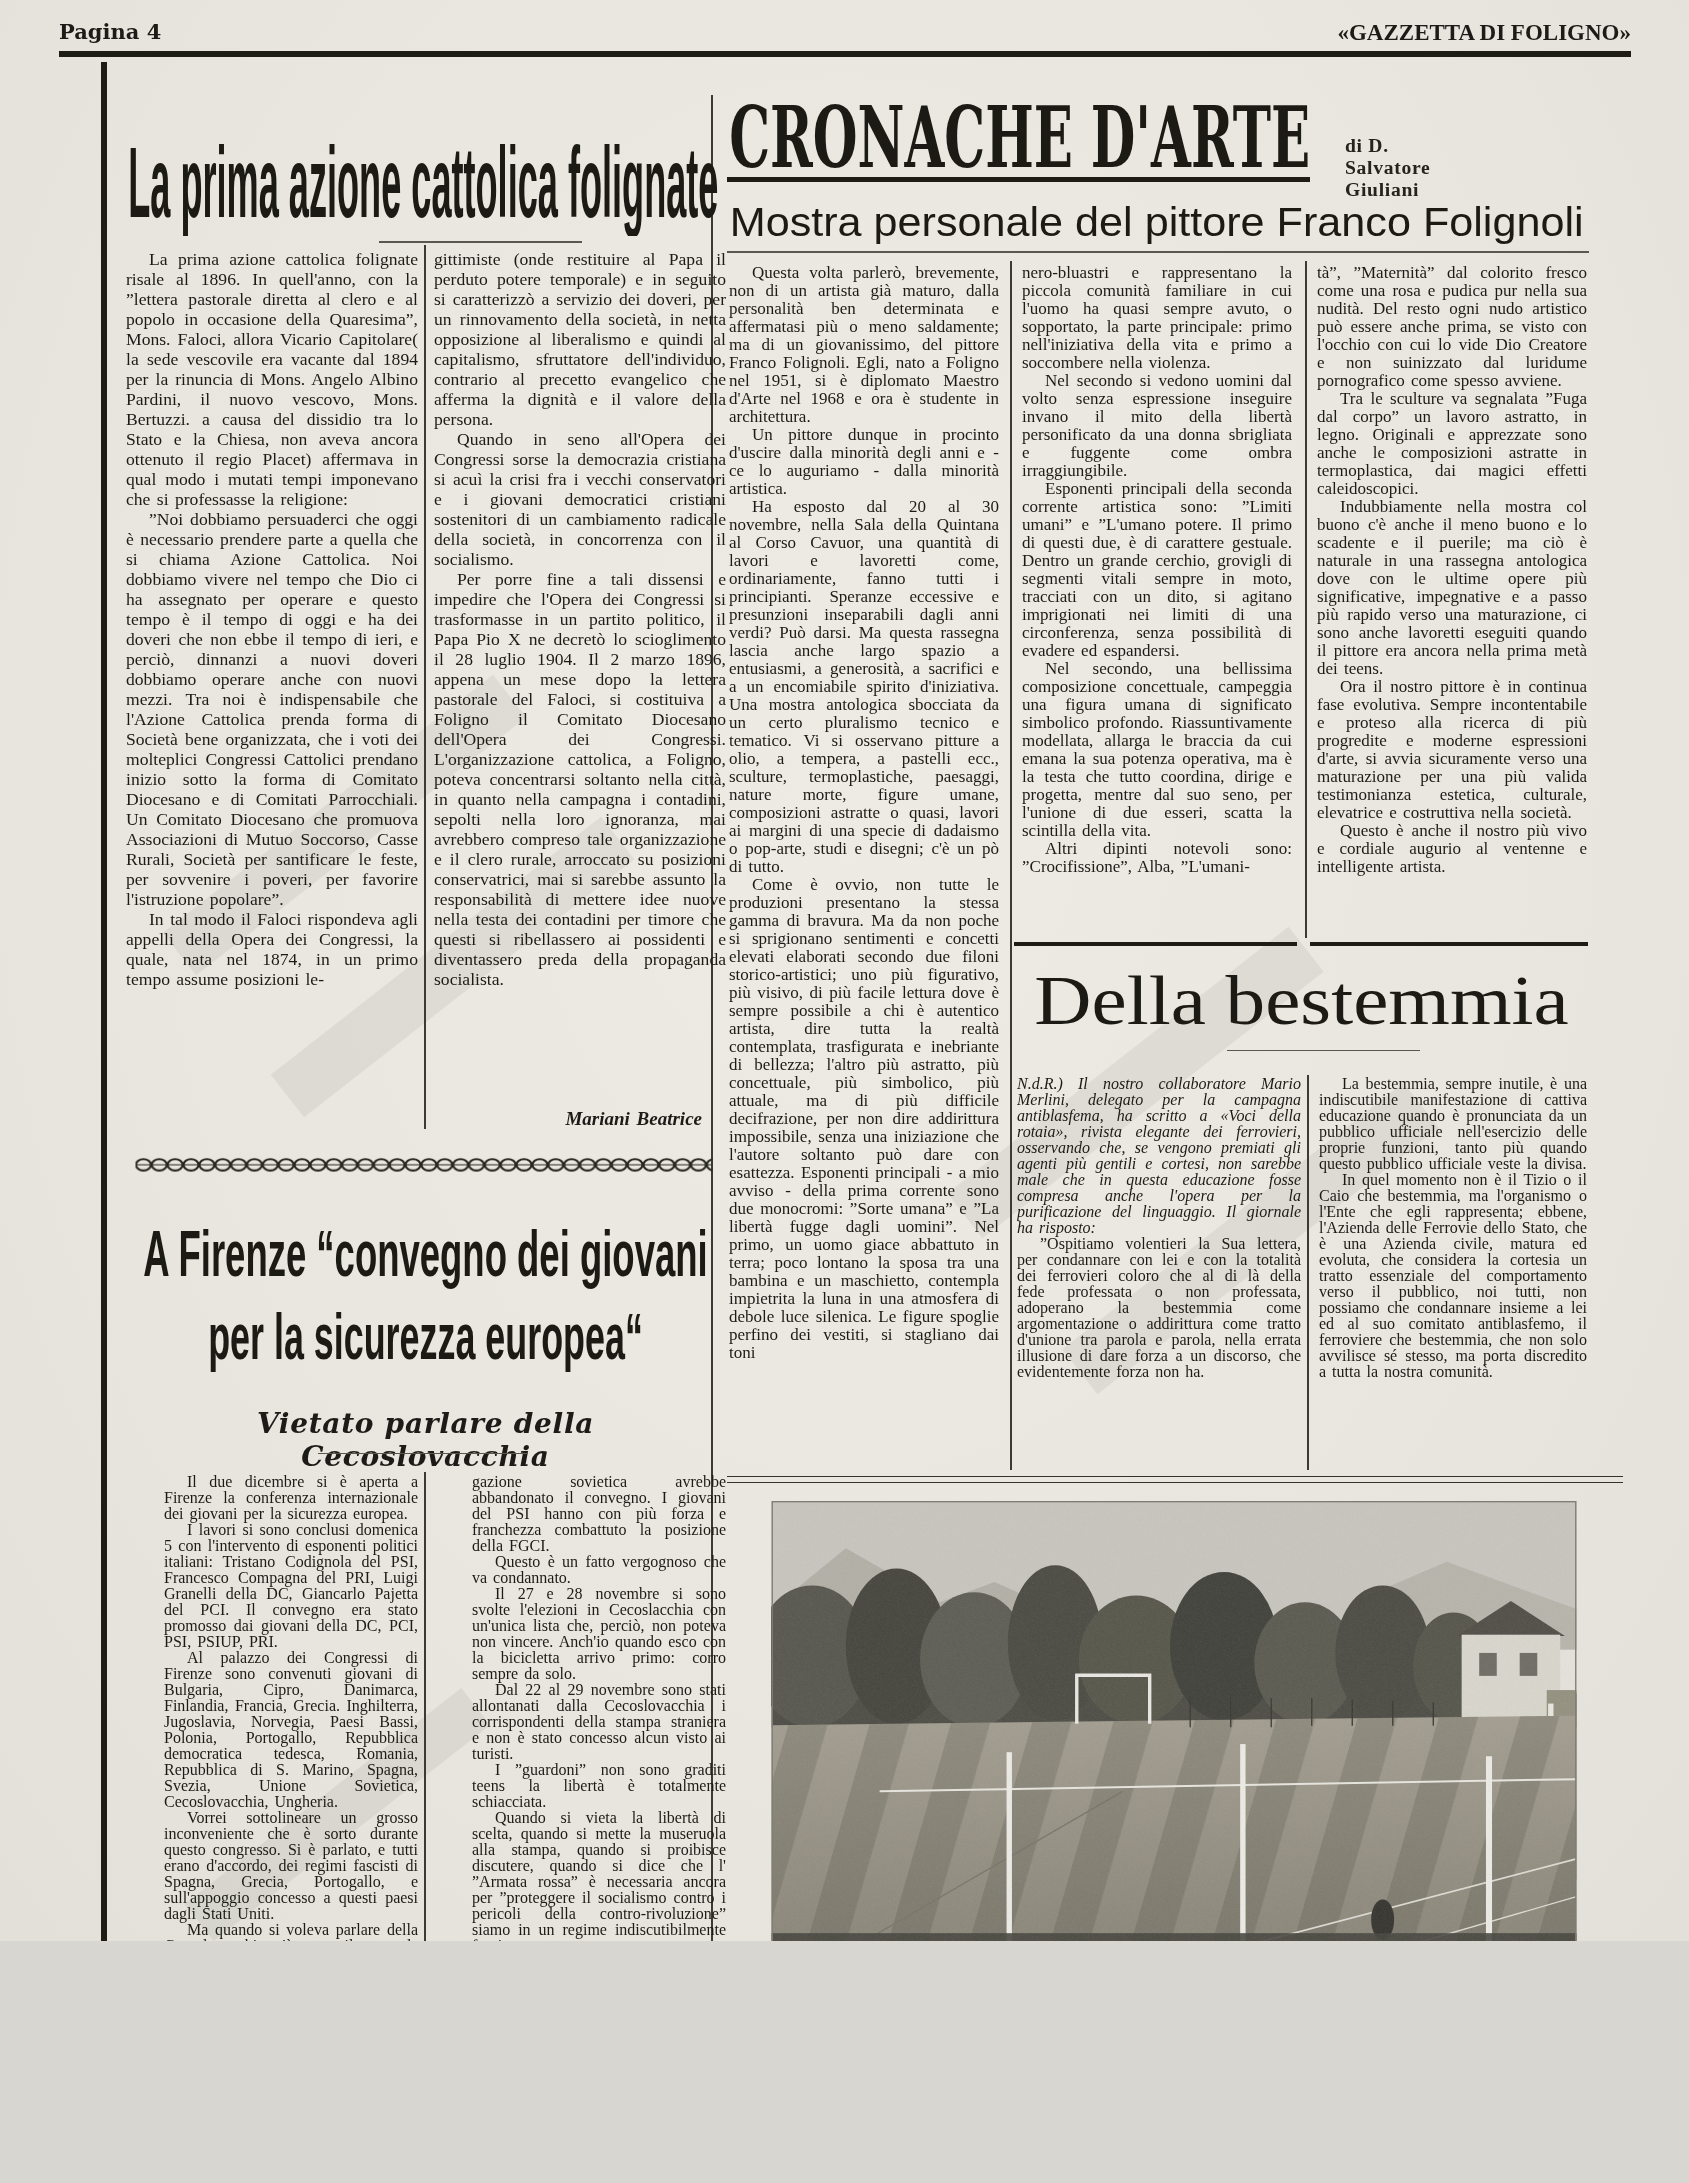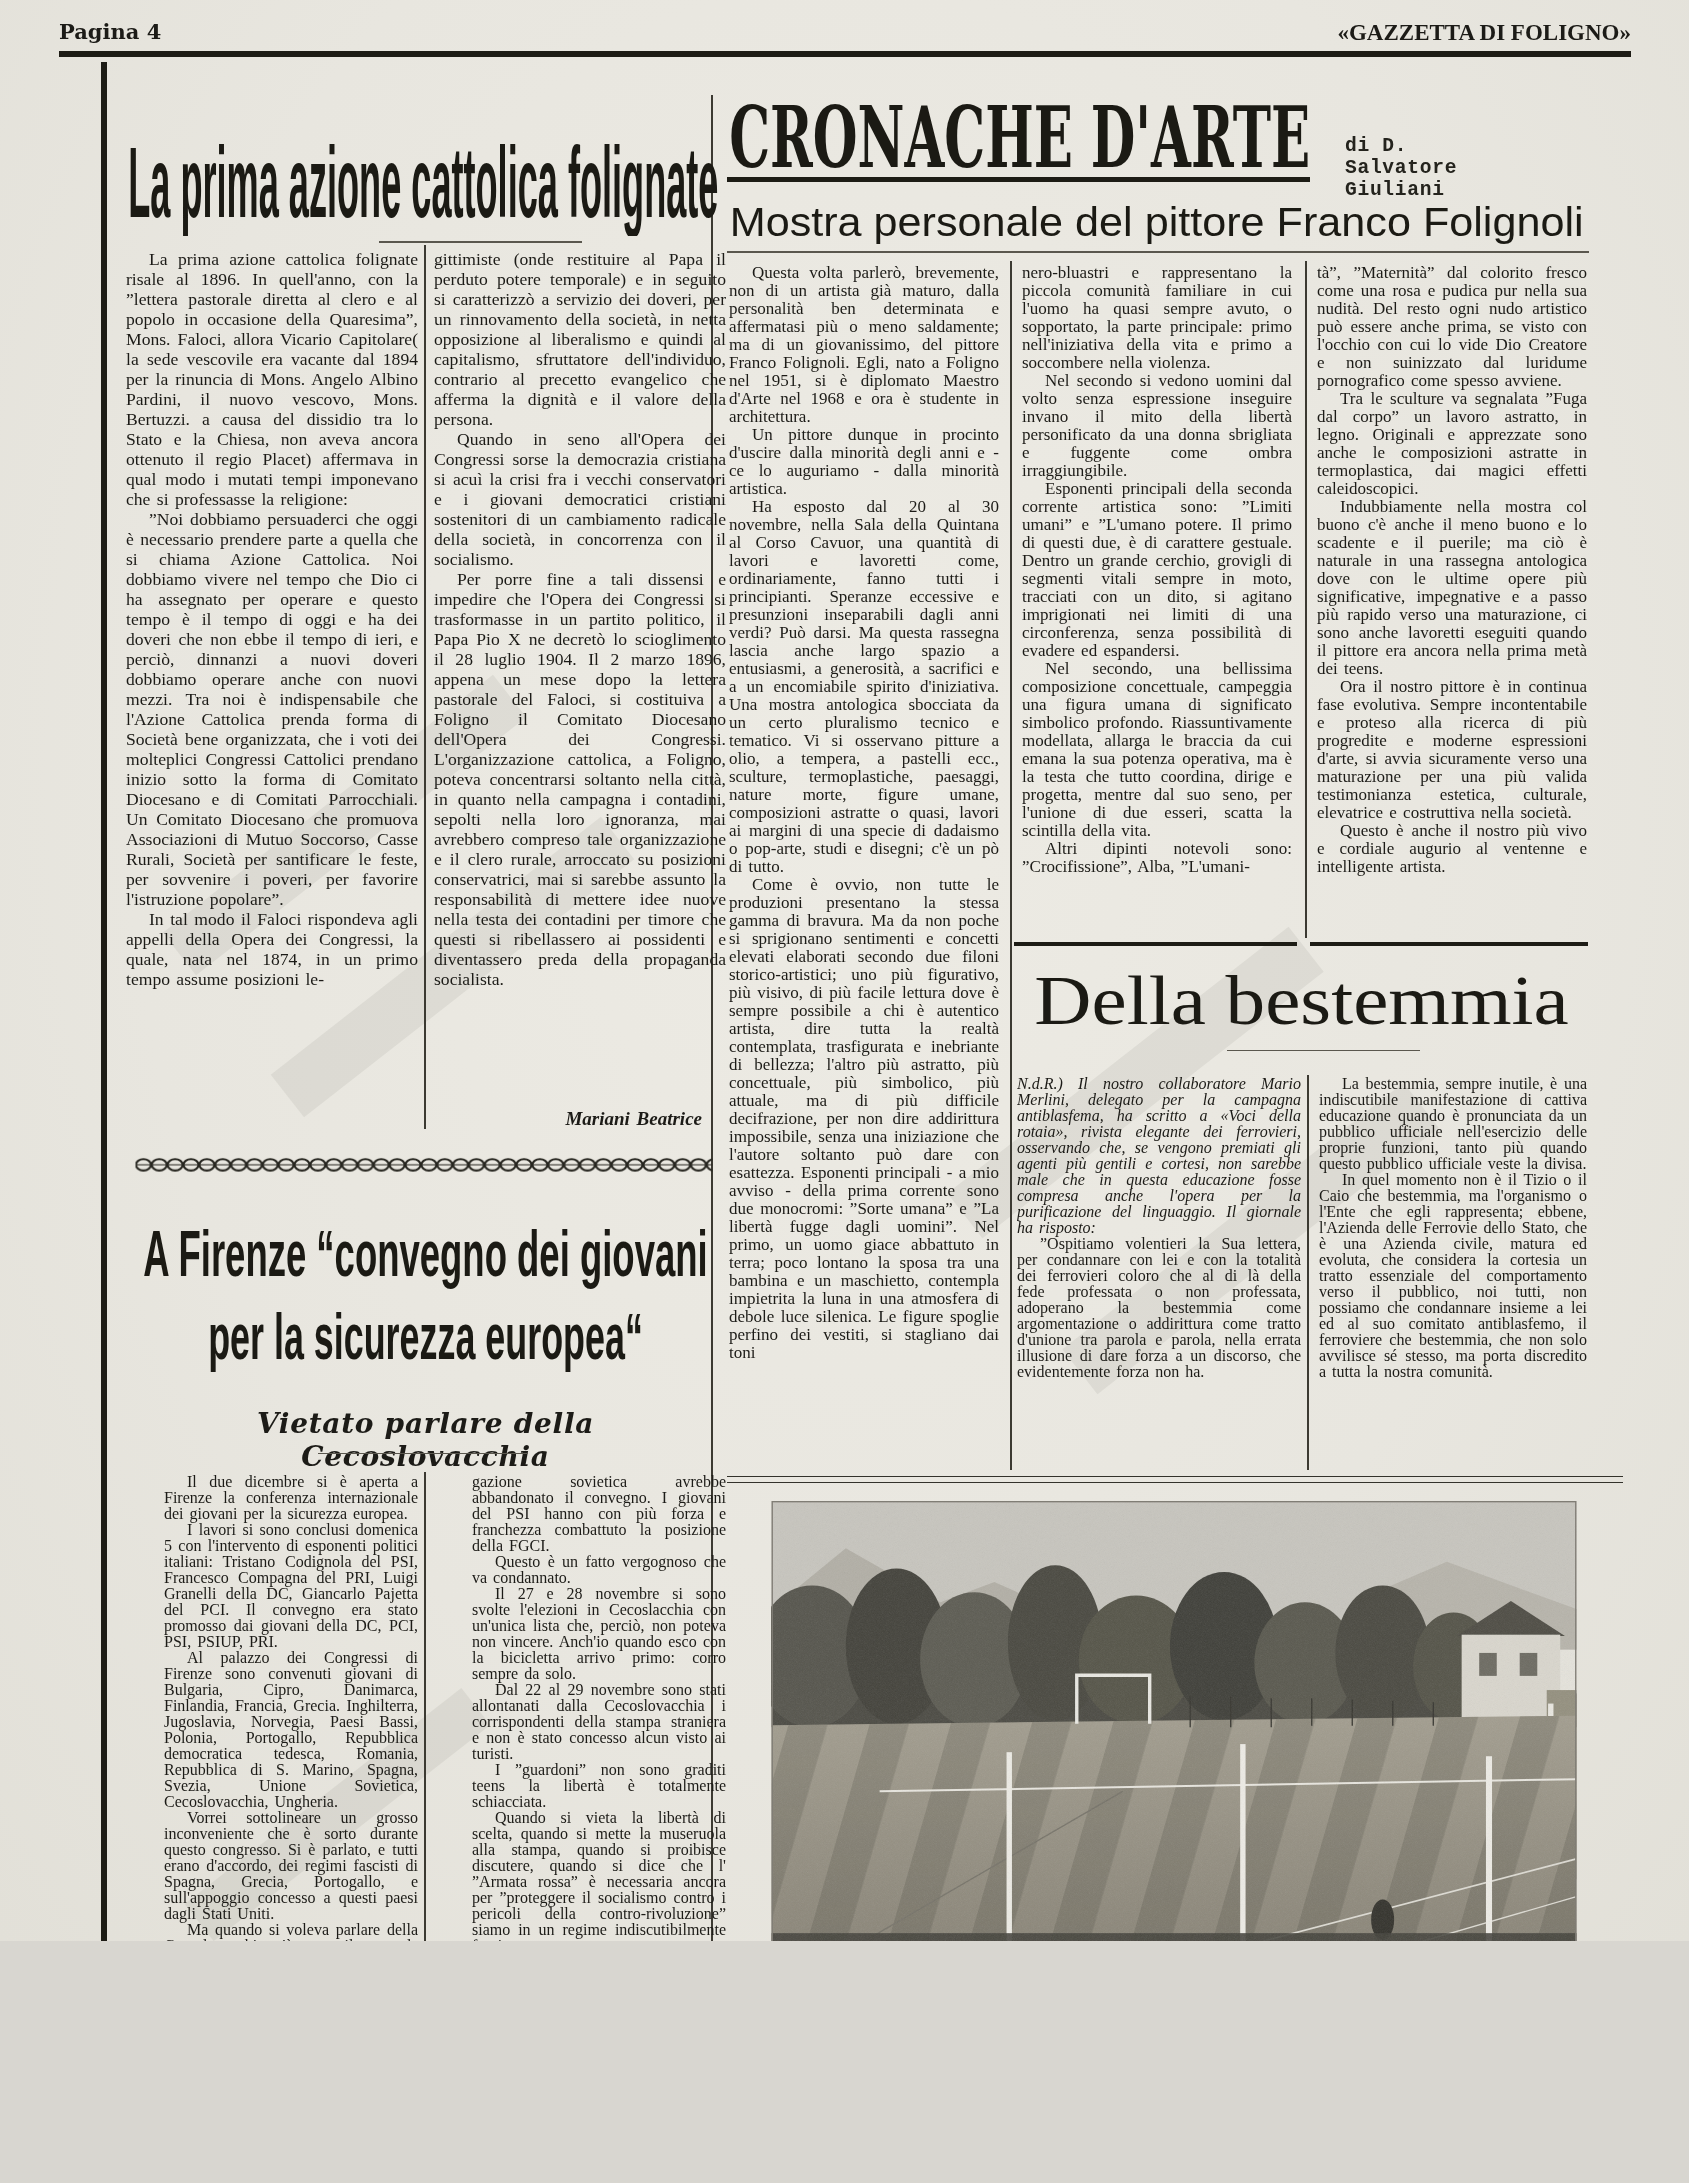--- a/index.html
+++ b/index.html
@@ -18,21 +18,21 @@
   .a1 p{font-size:17.6px;line-height:20px;}
   .cr p{font-size:17px;line-height:18px;font-family:Liberation Serif, serif;}
   .fi p{font-size:16px;line-height:16px;margin-left:38px;}
   .be p{font-size:16px;line-height:16px;}
   .flexcol{display:flex;flex-direction:column;}
   .fill{flex:1 1 auto;overflow:hidden;}
   .sig{font-style:italic;font-weight:600;text-align:right;padding-right:24px;white-space:nowrap;}
   .a1 .sig{font-size:19px;margin-top:6.8px;}
   .fi .sig{font-size:17.6px;margin-top:auto;padding-bottom:4px;}
   .ital{font-style:italic;}
-  .byline{position:absolute;font-family:Liberation Mono, monospace;font-weight:600;font-size:19.6px;letter-spacing:0.7px;color:#24231d;}
+  .byline{position:absolute;font-family:Liberation Serif, serif;font-weight:600;font-size:19.6px;letter-spacing:0.7px;color:#24231d;}
   .subtitle-it{position:absolute;font-family:"DejaVu Serif", serif;font-weight:bold;font-style:italic;
     font-size:28px;text-align:center;letter-spacing:0.7px;}
   .caption{position:absolute;font-size:19.6px;line-height:31px;text-align:justify;word-spacing:2.7px;}
   .caption p{margin:0;}
   .ghost{position:absolute;background:rgba(110,108,100,0.10);transform:rotate(-38deg);pointer-events:none;}
   svg text{fill:#1b1a14;}
 </style>
 </head>
 <body>
 

